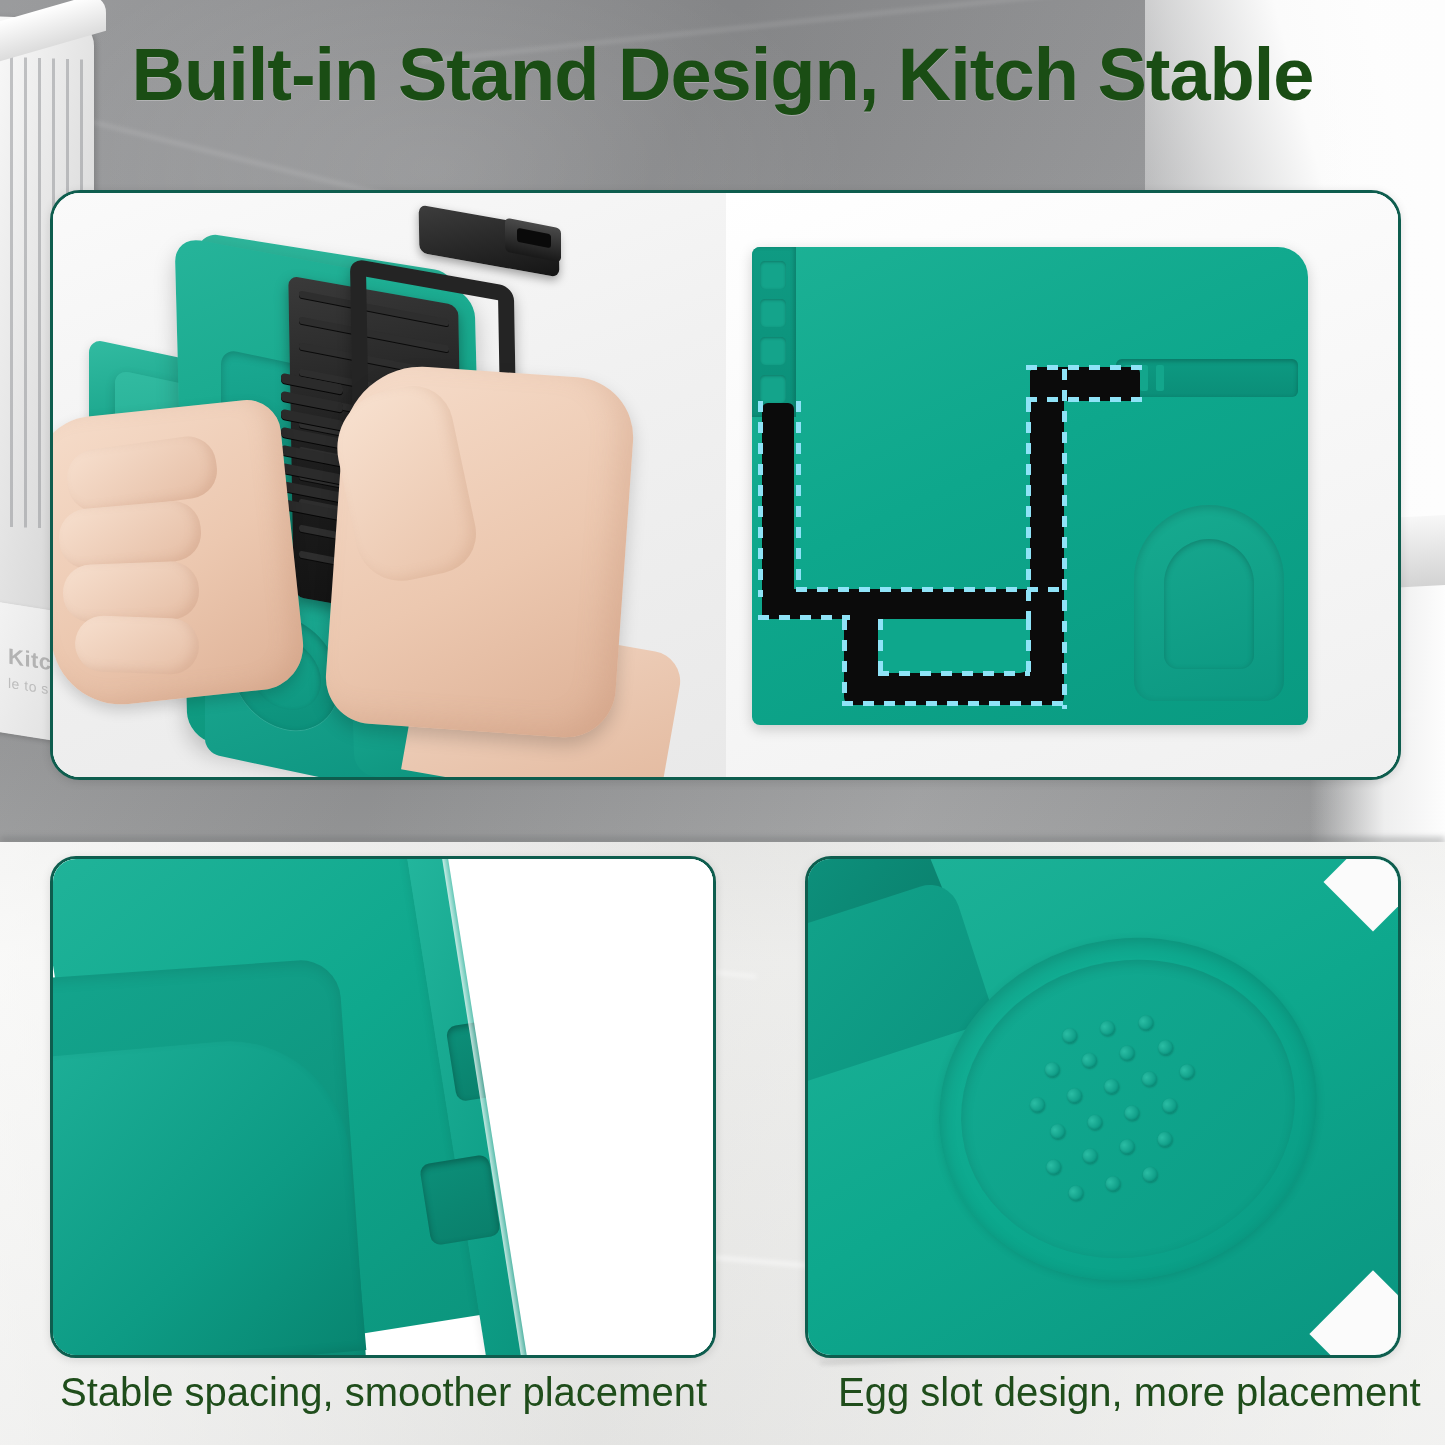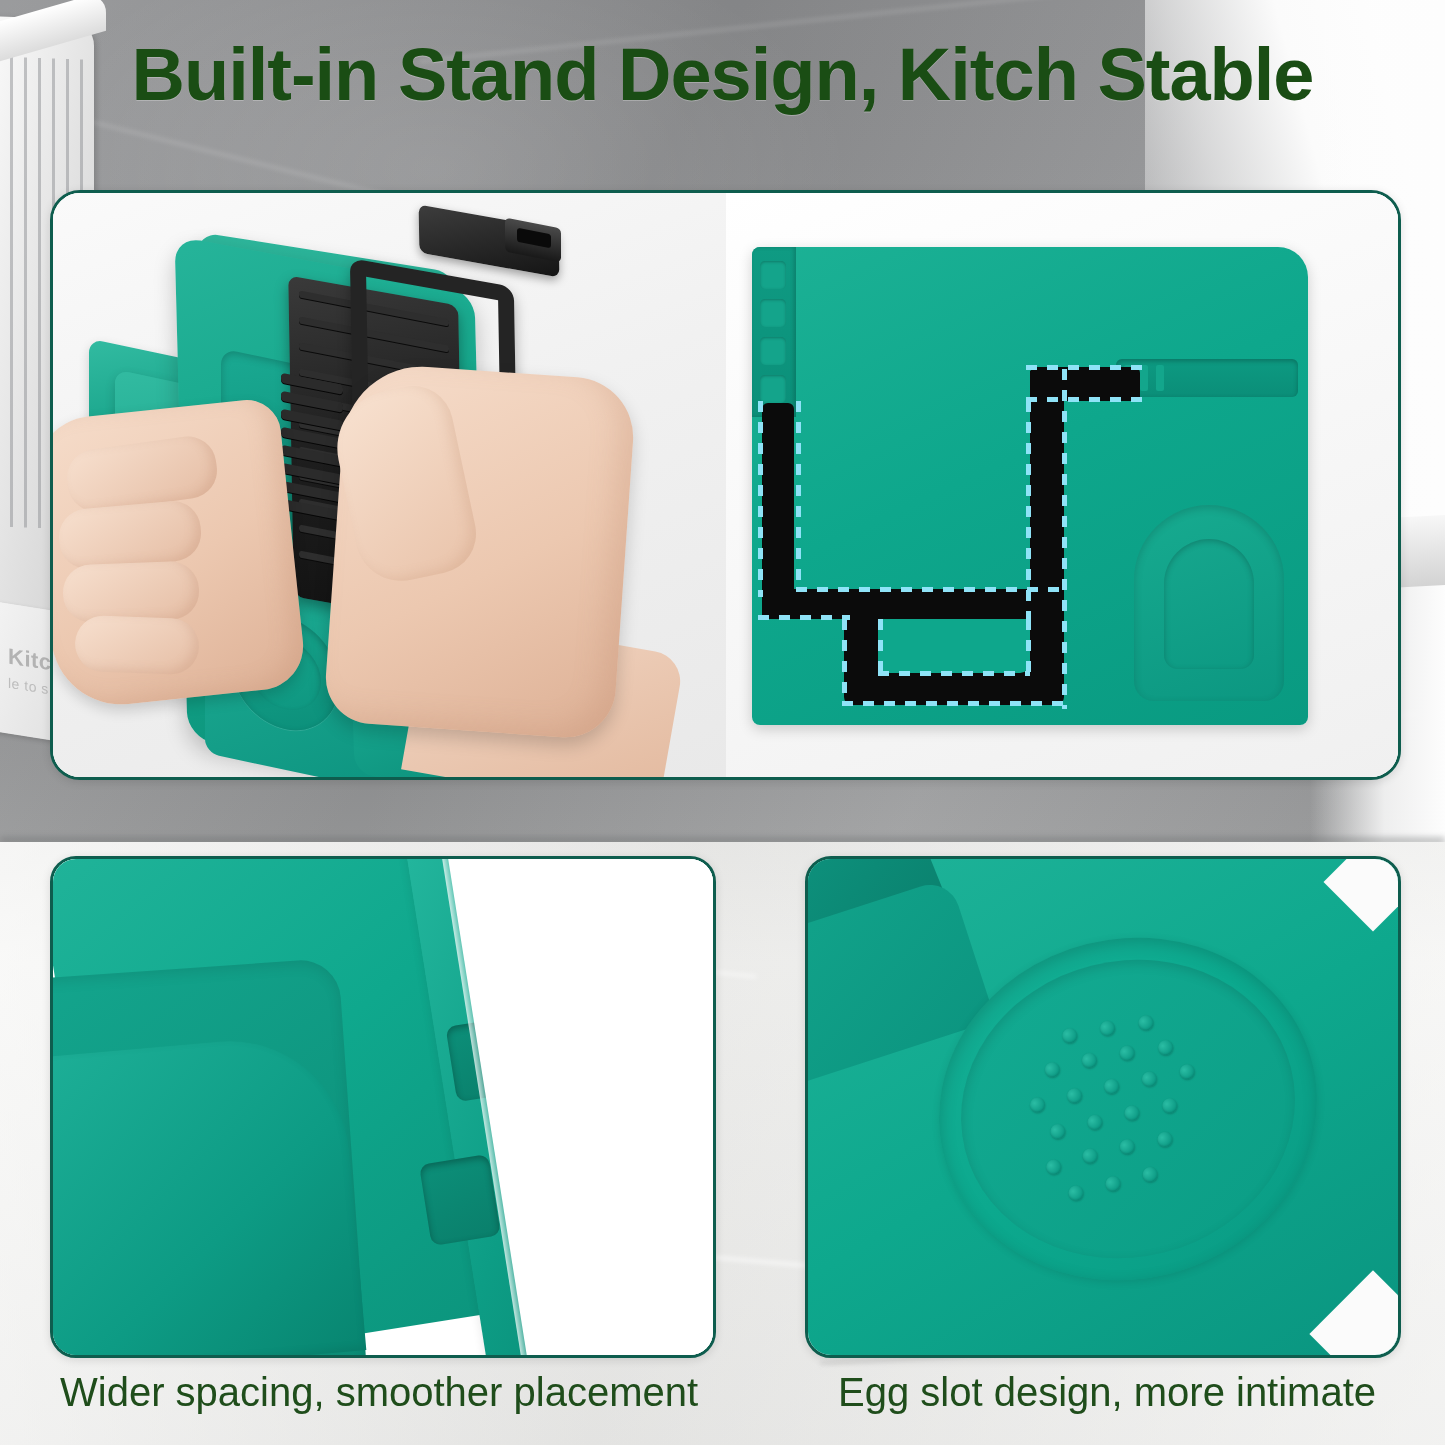--- a/index.html
+++ b/index.html
@@ -555,14 +555,14 @@
       <div class="dot" style="left:12px;top:150px;"></div>
       <div class="dot" style="left:50px;top:154px;"></div>
       <div class="dot" style="left:88px;top:158px;"></div>
     </div>
   </div>
 
   <div class="br-white-tr"></div>
   <div class="br-white-br"></div>
 </div>
 
-<div class="caption" id="caption-left">Wider spacing, smoother placement</div>
-<div class="caption" id="caption-right">Egg slot design, more intimate</div>
+<div class="caption" id="caption-left">Stable spacing, smoother placement</div>
+<div class="caption" id="caption-right">Egg slot design, more placement</div>
 
 </body></html>

